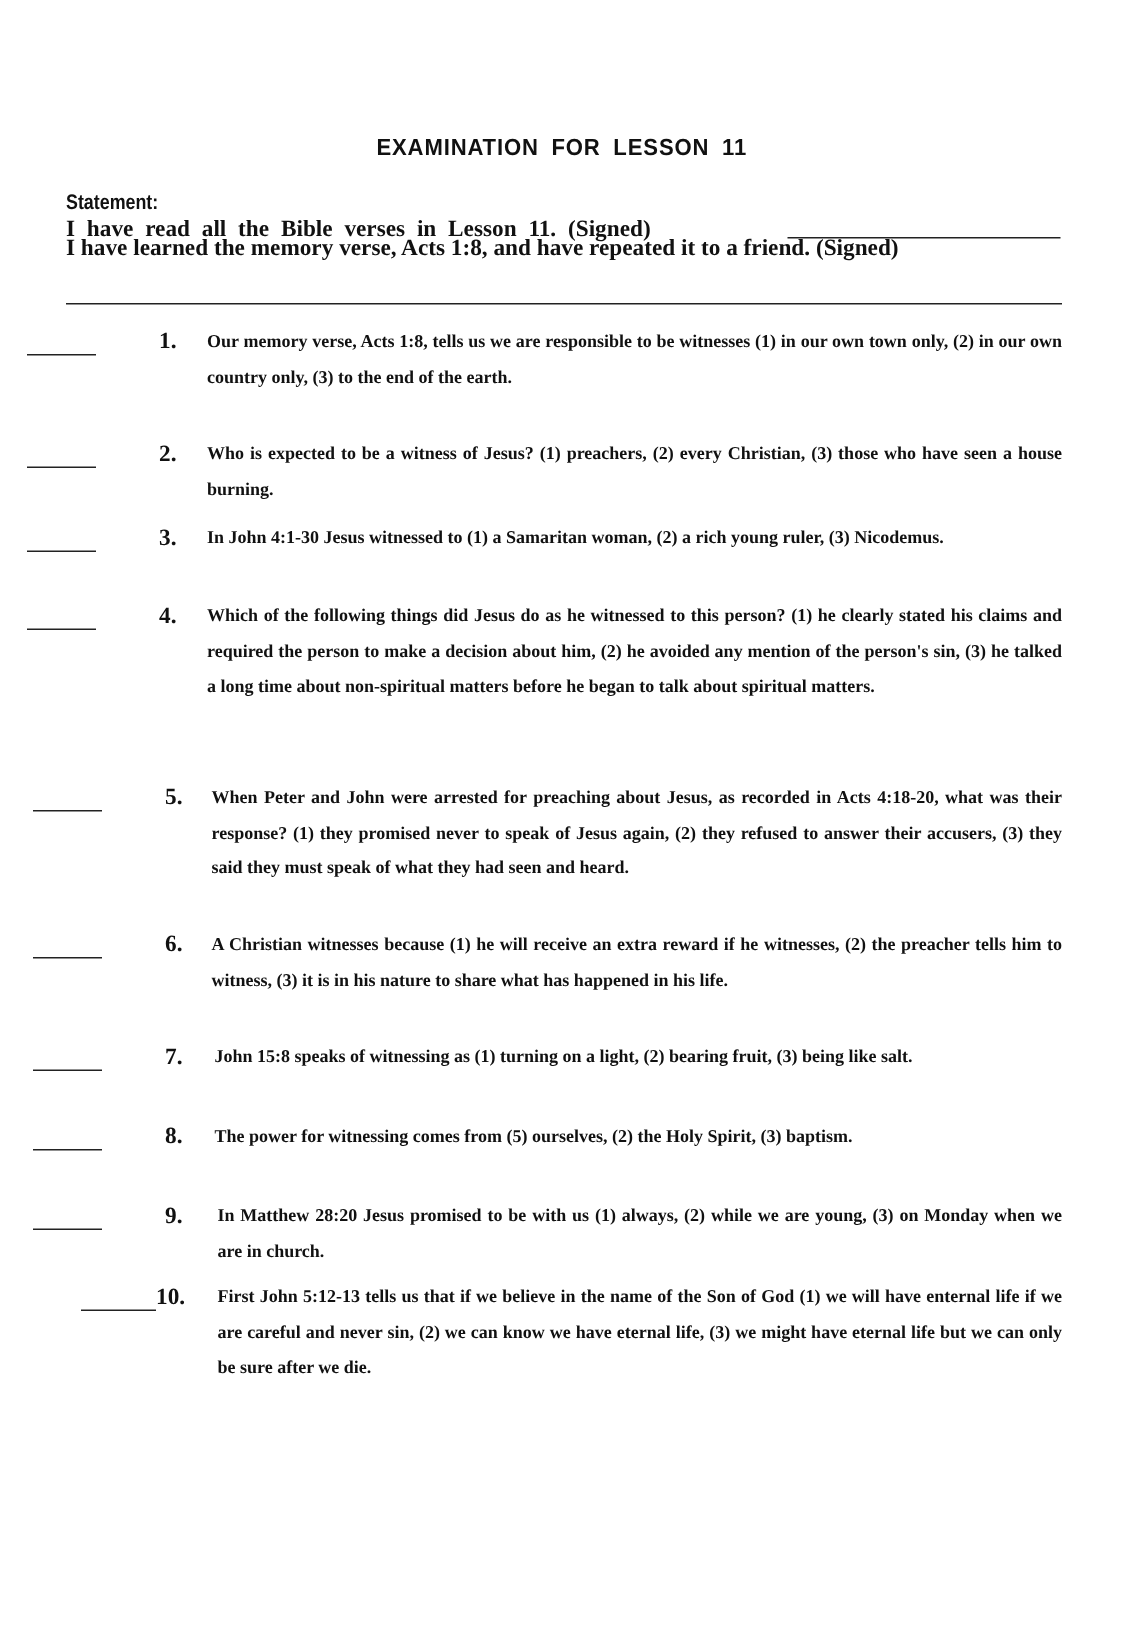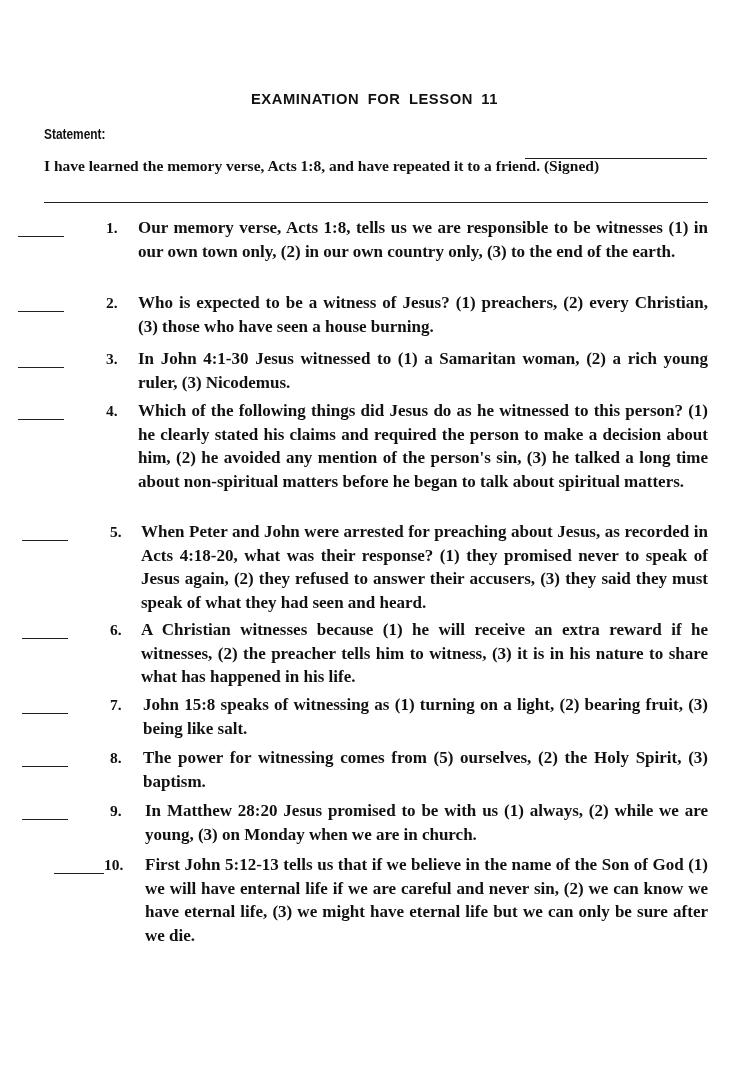--- a/index.html
+++ b/index.html
@@ -79,35 +79,36 @@
       position: absolute;
       font-weight: bold;
       font-size: 15.5px;
       line-height: 23px;
     }
     .q-text {
       position: absolute;
       left: 138px;
       width: 570px;
       font-weight: bold;
-      font-size: 17px;
+      font-size: 12px;
       line-height: 23.5px;
       text-align: justify;
       text-align-last: left;
     }
   </style>
 </head>
 <body>
 
 <div class="page">
 
   <div class="title">EXAMINATION FOR LESSON 11</div>
 
   <div class="statement-label">Statement:</div>
 
+  <div class="statement-line s1">I have read all the Bible verses in Lesson 11. (Signed)</div>
   <div class="sig-line a"></div>
 
   <div class="statement-line s2">I have learned the memory verse, Acts 1:8, and have repeated it to a friend. (Signed)</div>
   <div class="sig-line b"></div>
 
   <div class="question" style="top:216px;">
     <div class="q-blank" style="top:20px; left:18px;"></div>
     <div class="q-num" style="left:106px;">1.</div>
     <div class="q-text">Our memory verse, Acts 1:8, tells us we are responsible to be witnesses (1) in our own town only, (2) in our own country only, (3) to the end of the earth.</div>
   </div>

